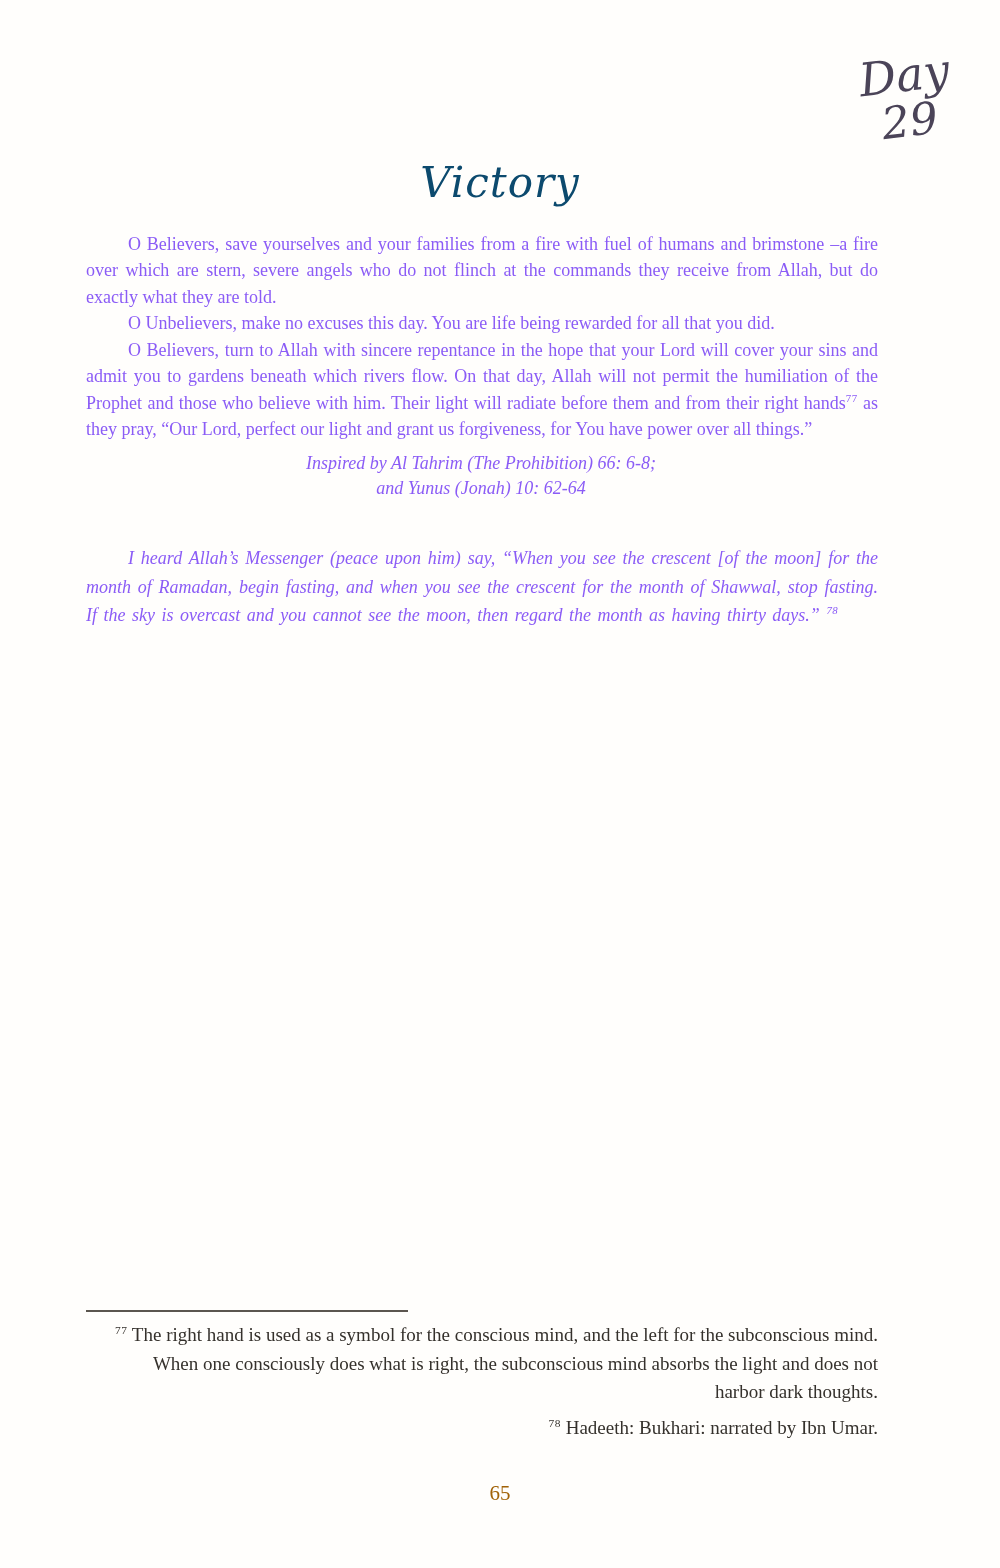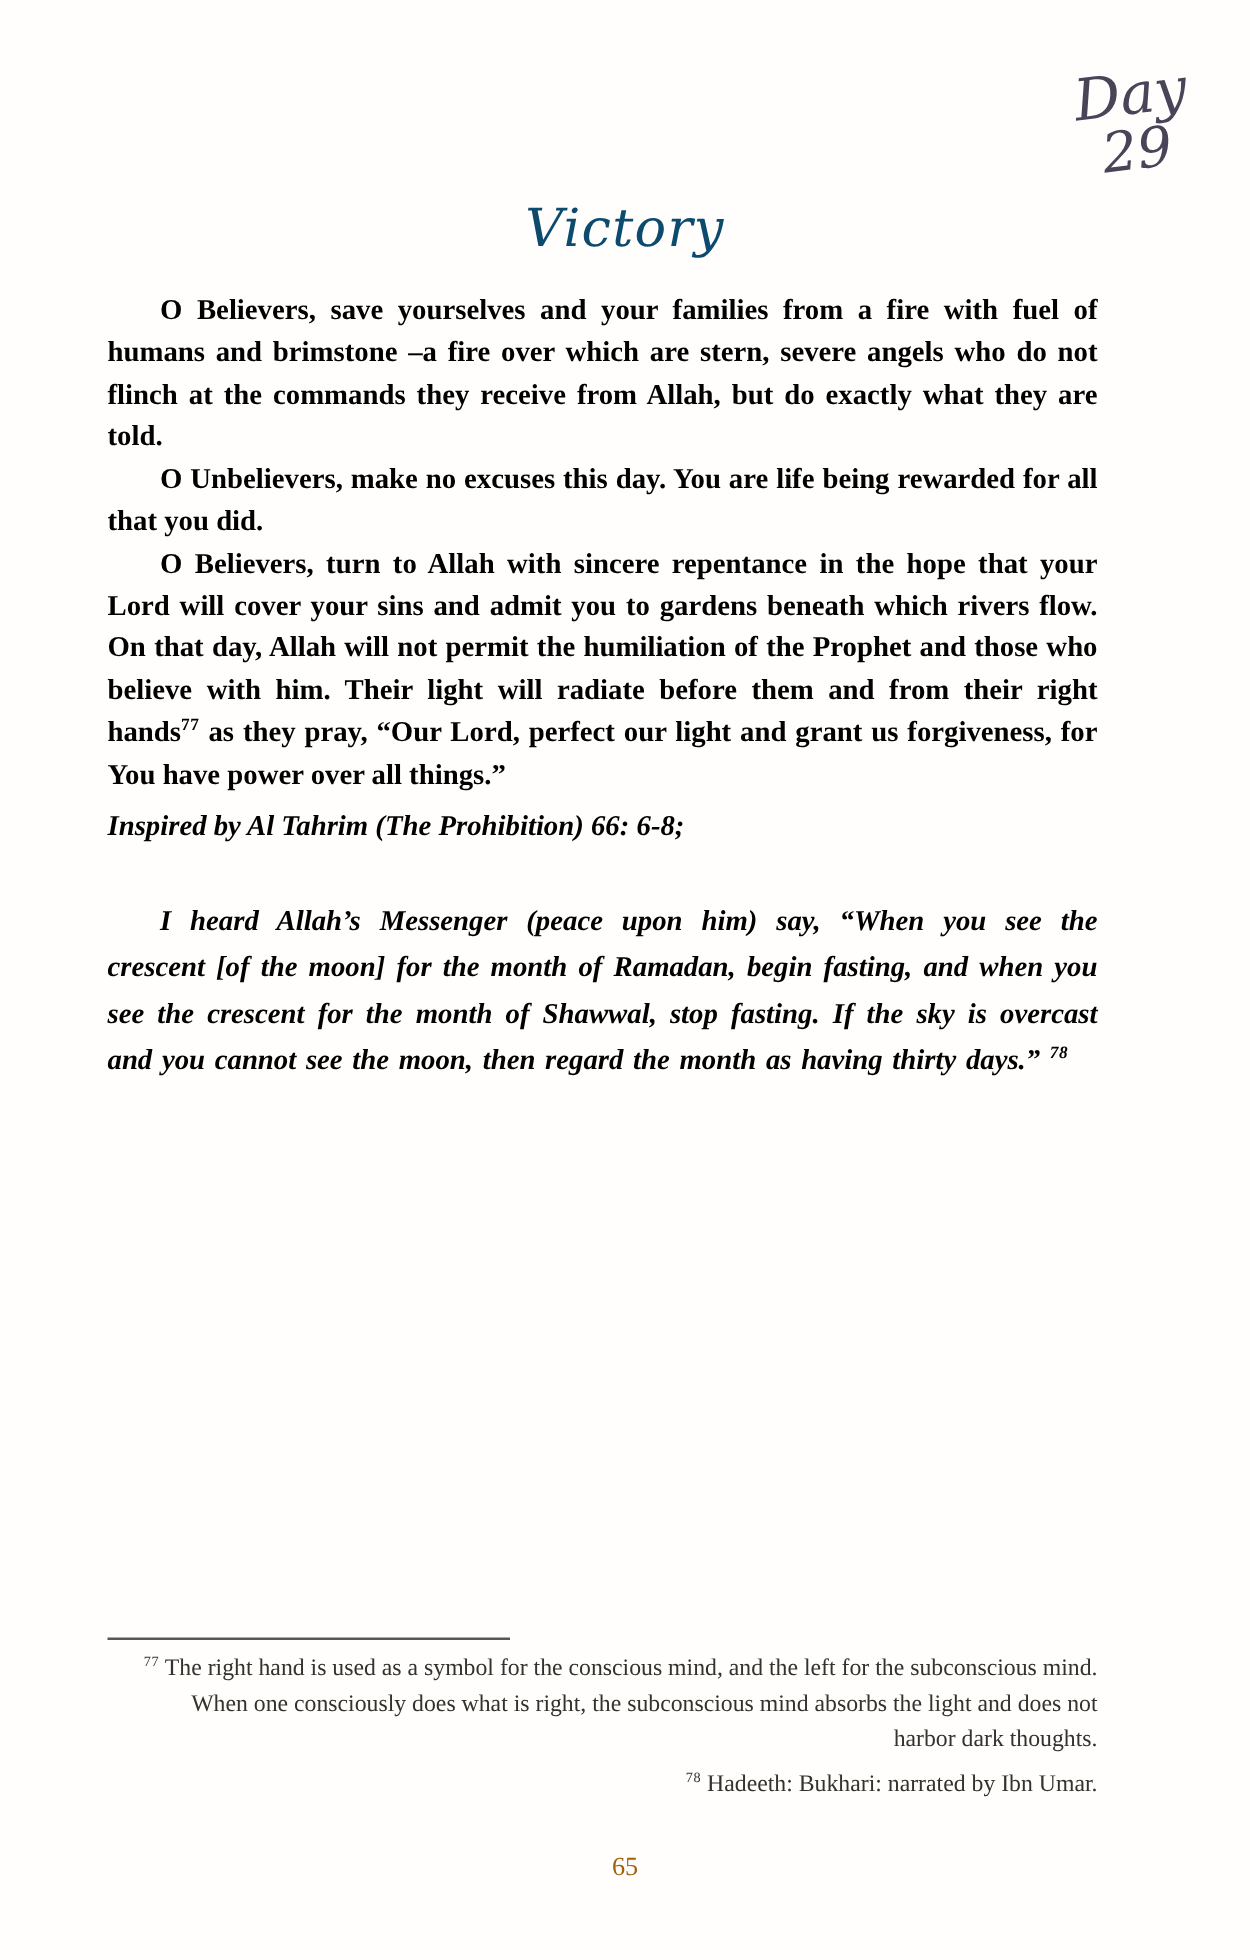--- a/index.html
+++ b/index.html
@@ -39,37 +39,36 @@
     font-weight: 400;
     font-size: 42px;
     letter-spacing: 1px;
     color: #0c4a6e;
   }
 
   
   .content {
     padding: 24px 122px 0 86px;
     text-align: justify;
-    font-size: 23px;
+    font-size: 18px;
     line-height: 1.47;
-    color: #000000;
-    font-weight: bold;
+    color: #8b5cf6;
   }
   .para { margin: 0; text-indent: 42px; }
 
   sup {
     font-size: 0.6em;
     vertical-align: super;
     line-height: 0;
     letter-spacing: 0.5px;
   }
 
   .attribution {
     margin-top: 8px;
-    text-align: left;
+    text-align: center;
     font-style: italic;
     padding-right: 2px;
   }
   .attribution div { line-height: 1.42; }
 
   .hadith {
     margin: 42px 0 12px 0;
     font-style: italic;
     text-indent: 42px;
     line-height: 1.6;
@@ -122,20 +121,21 @@
 
     <p class="para">O Believers, save yourselves and your families from a fire with fuel of humans and brimstone –a fire over which are stern, severe angels who do not flinch at the commands they receive from Allah, but do exactly what they are told.</p>
 
     <p class="para">O Unbelievers, make no excuses this day.  You are life being rewarded for all that you did.</p>
 
     <p class="para"><span>O Believers, turn to Allah with sincere repentance in the hope that your Lord will cover your sins and admit you to gardens beneath which rivers flow. On that day, Allah will not permit the humiliation of the Prophet and those who believe with him. Their light will radiate before them and from their right hands</span><sup>77</sup><span> as they pray, “Our Lord, perfect our light and grant us forgiveness, for You have power over all things.”</span></p>
 
 
     <div class="attribution">
       <div>Inspired by Al Tahrim (The Prohibition) 66: 6-8;</div>
+      <div>and Yunus (Jonah) 10: 62-64</div>
     </div>
 
     <p class="hadith"><span>I heard Allah’s Messenger (peace upon him) say, “When you see the crescent [of the moon] for the month of Ramadan, begin fasting, and when you see the crescent for the month of Shawwal, stop fasting. If the sky is overcast and you cannot see the moon, then regard the month as having thirty days.” </span><sup>78</sup></p>
 
   </div>
 
   <div class="footnotes">
     <div class="fn-rule"></div>
     <p class="fn"><sup>77</sup><span> The right hand is used as a symbol for the conscious mind, and the left for the subconscious mind. When one consciously does what is right, the subconscious mind absorbs the light and does not harbor dark thoughts.</span></p>
     <p class="fn"><sup>78</sup><span> Hadeeth: Bukhari: narrated by Ibn Umar.</span></p>

